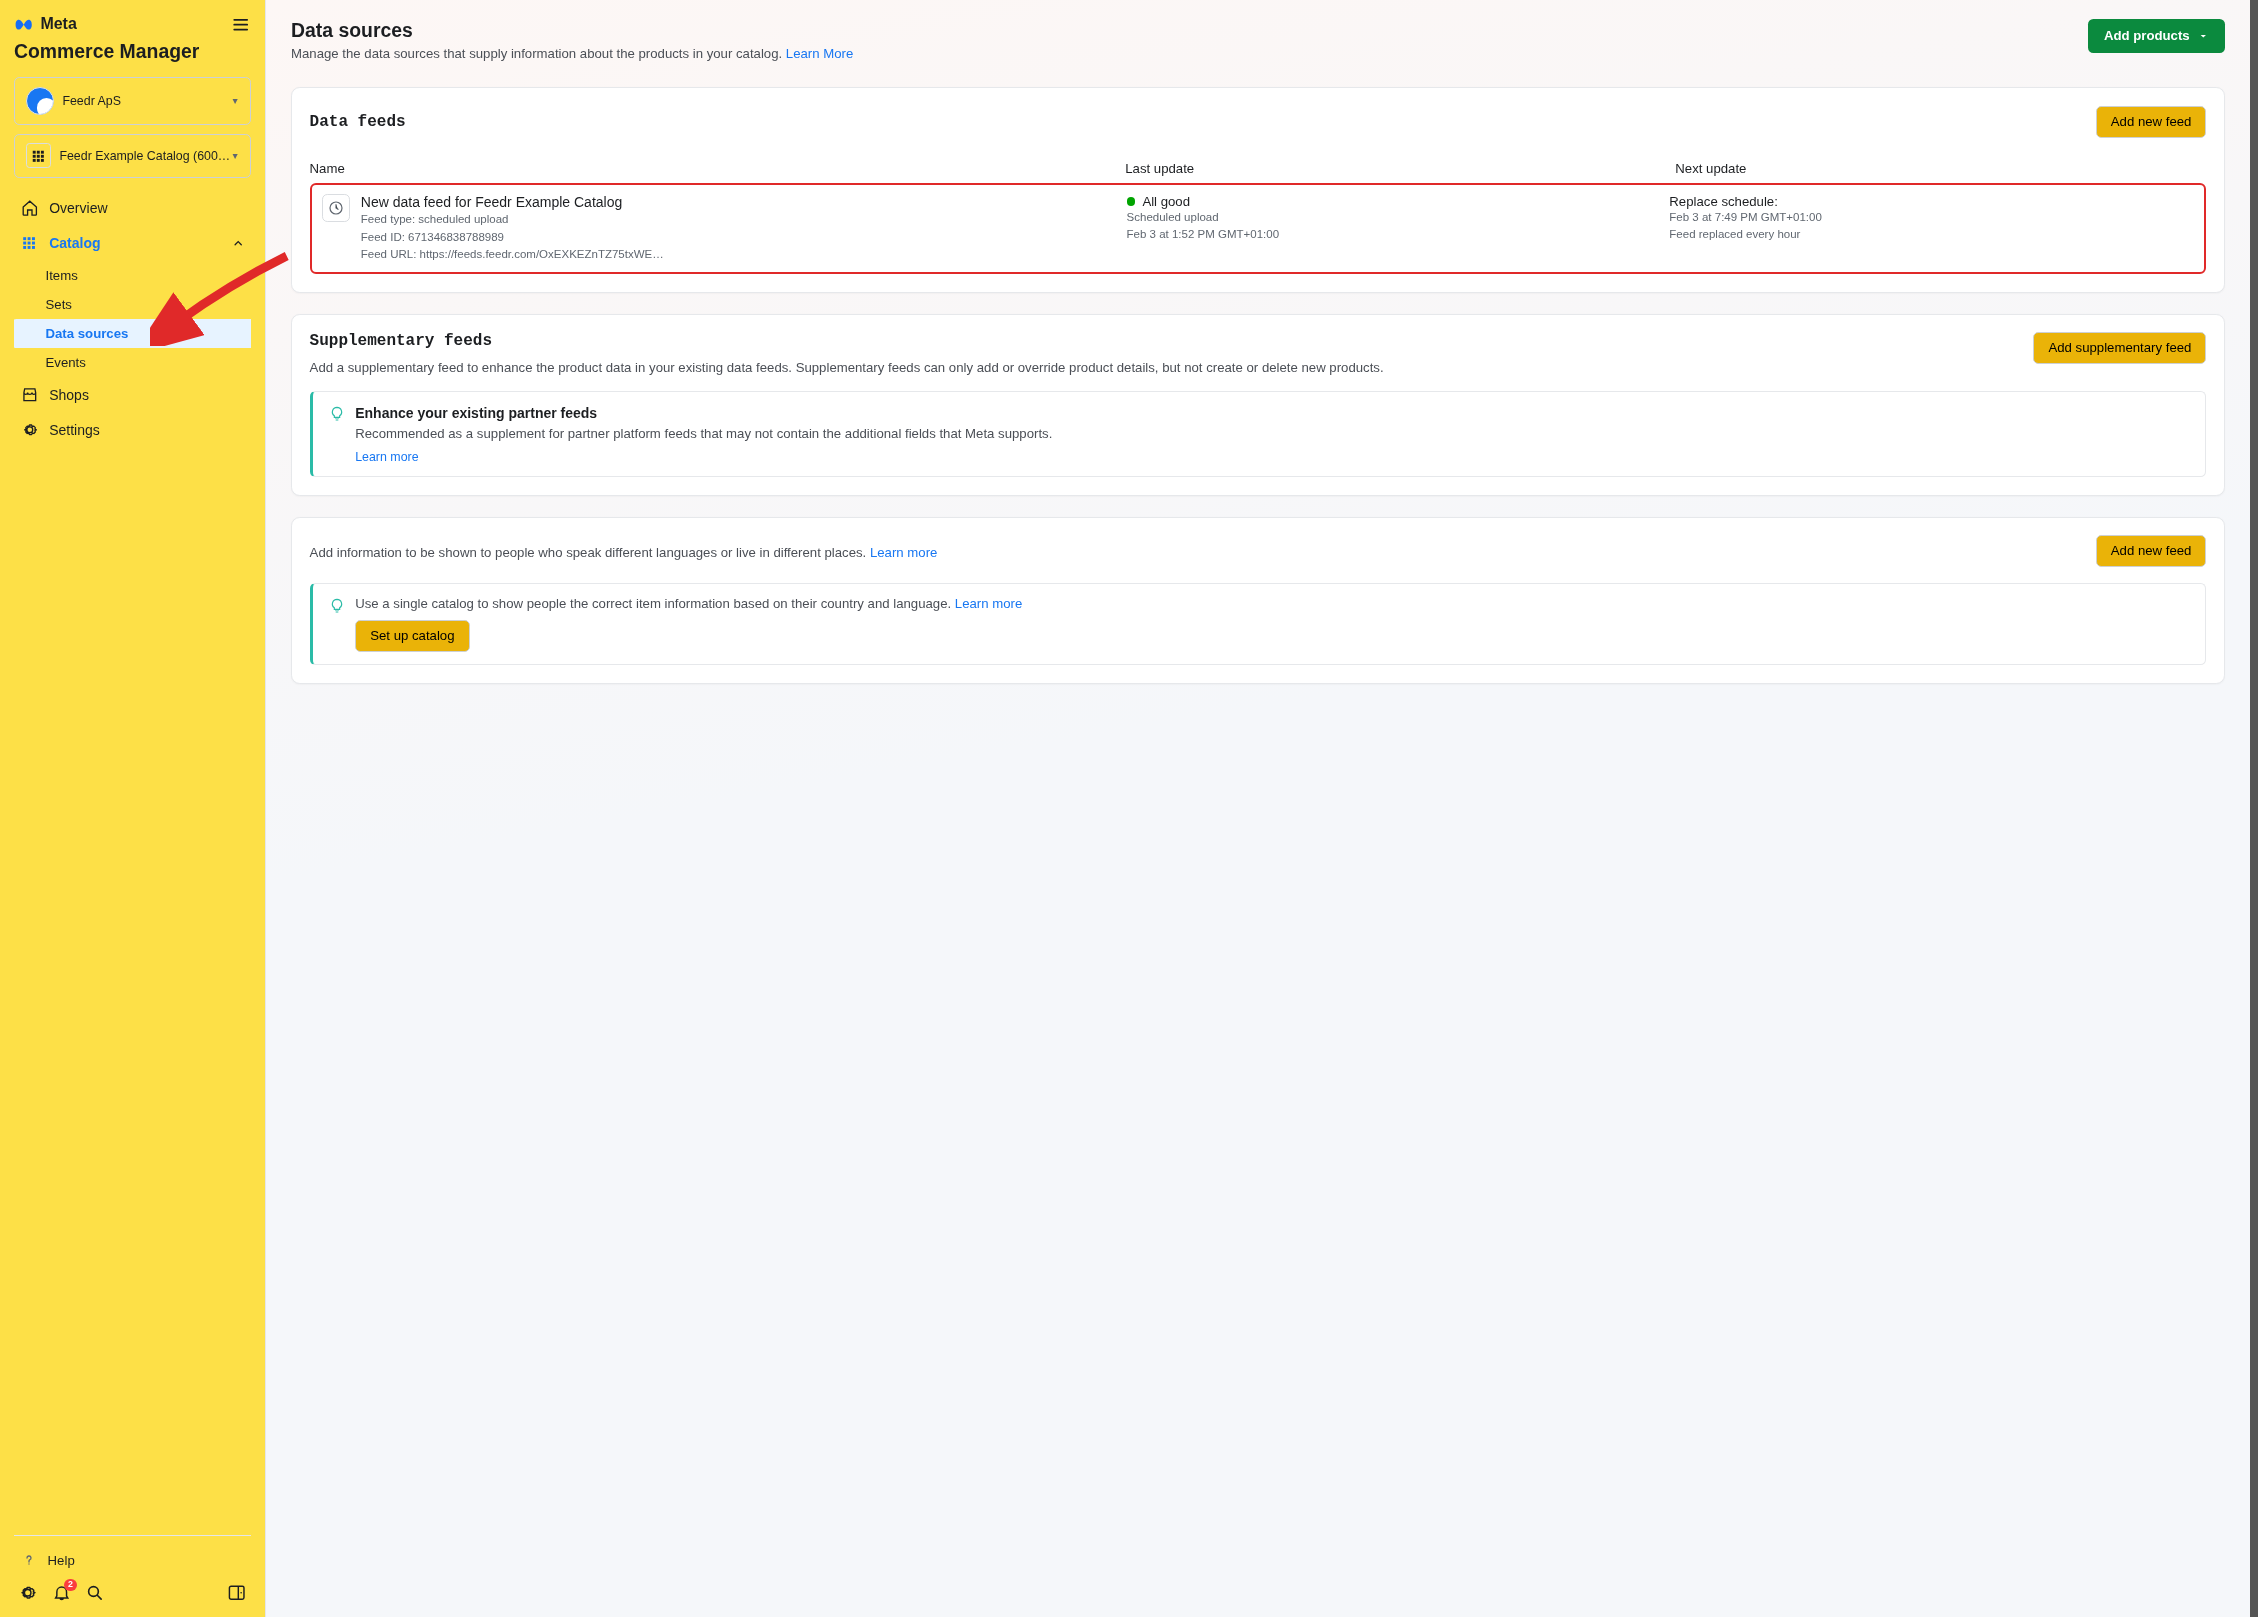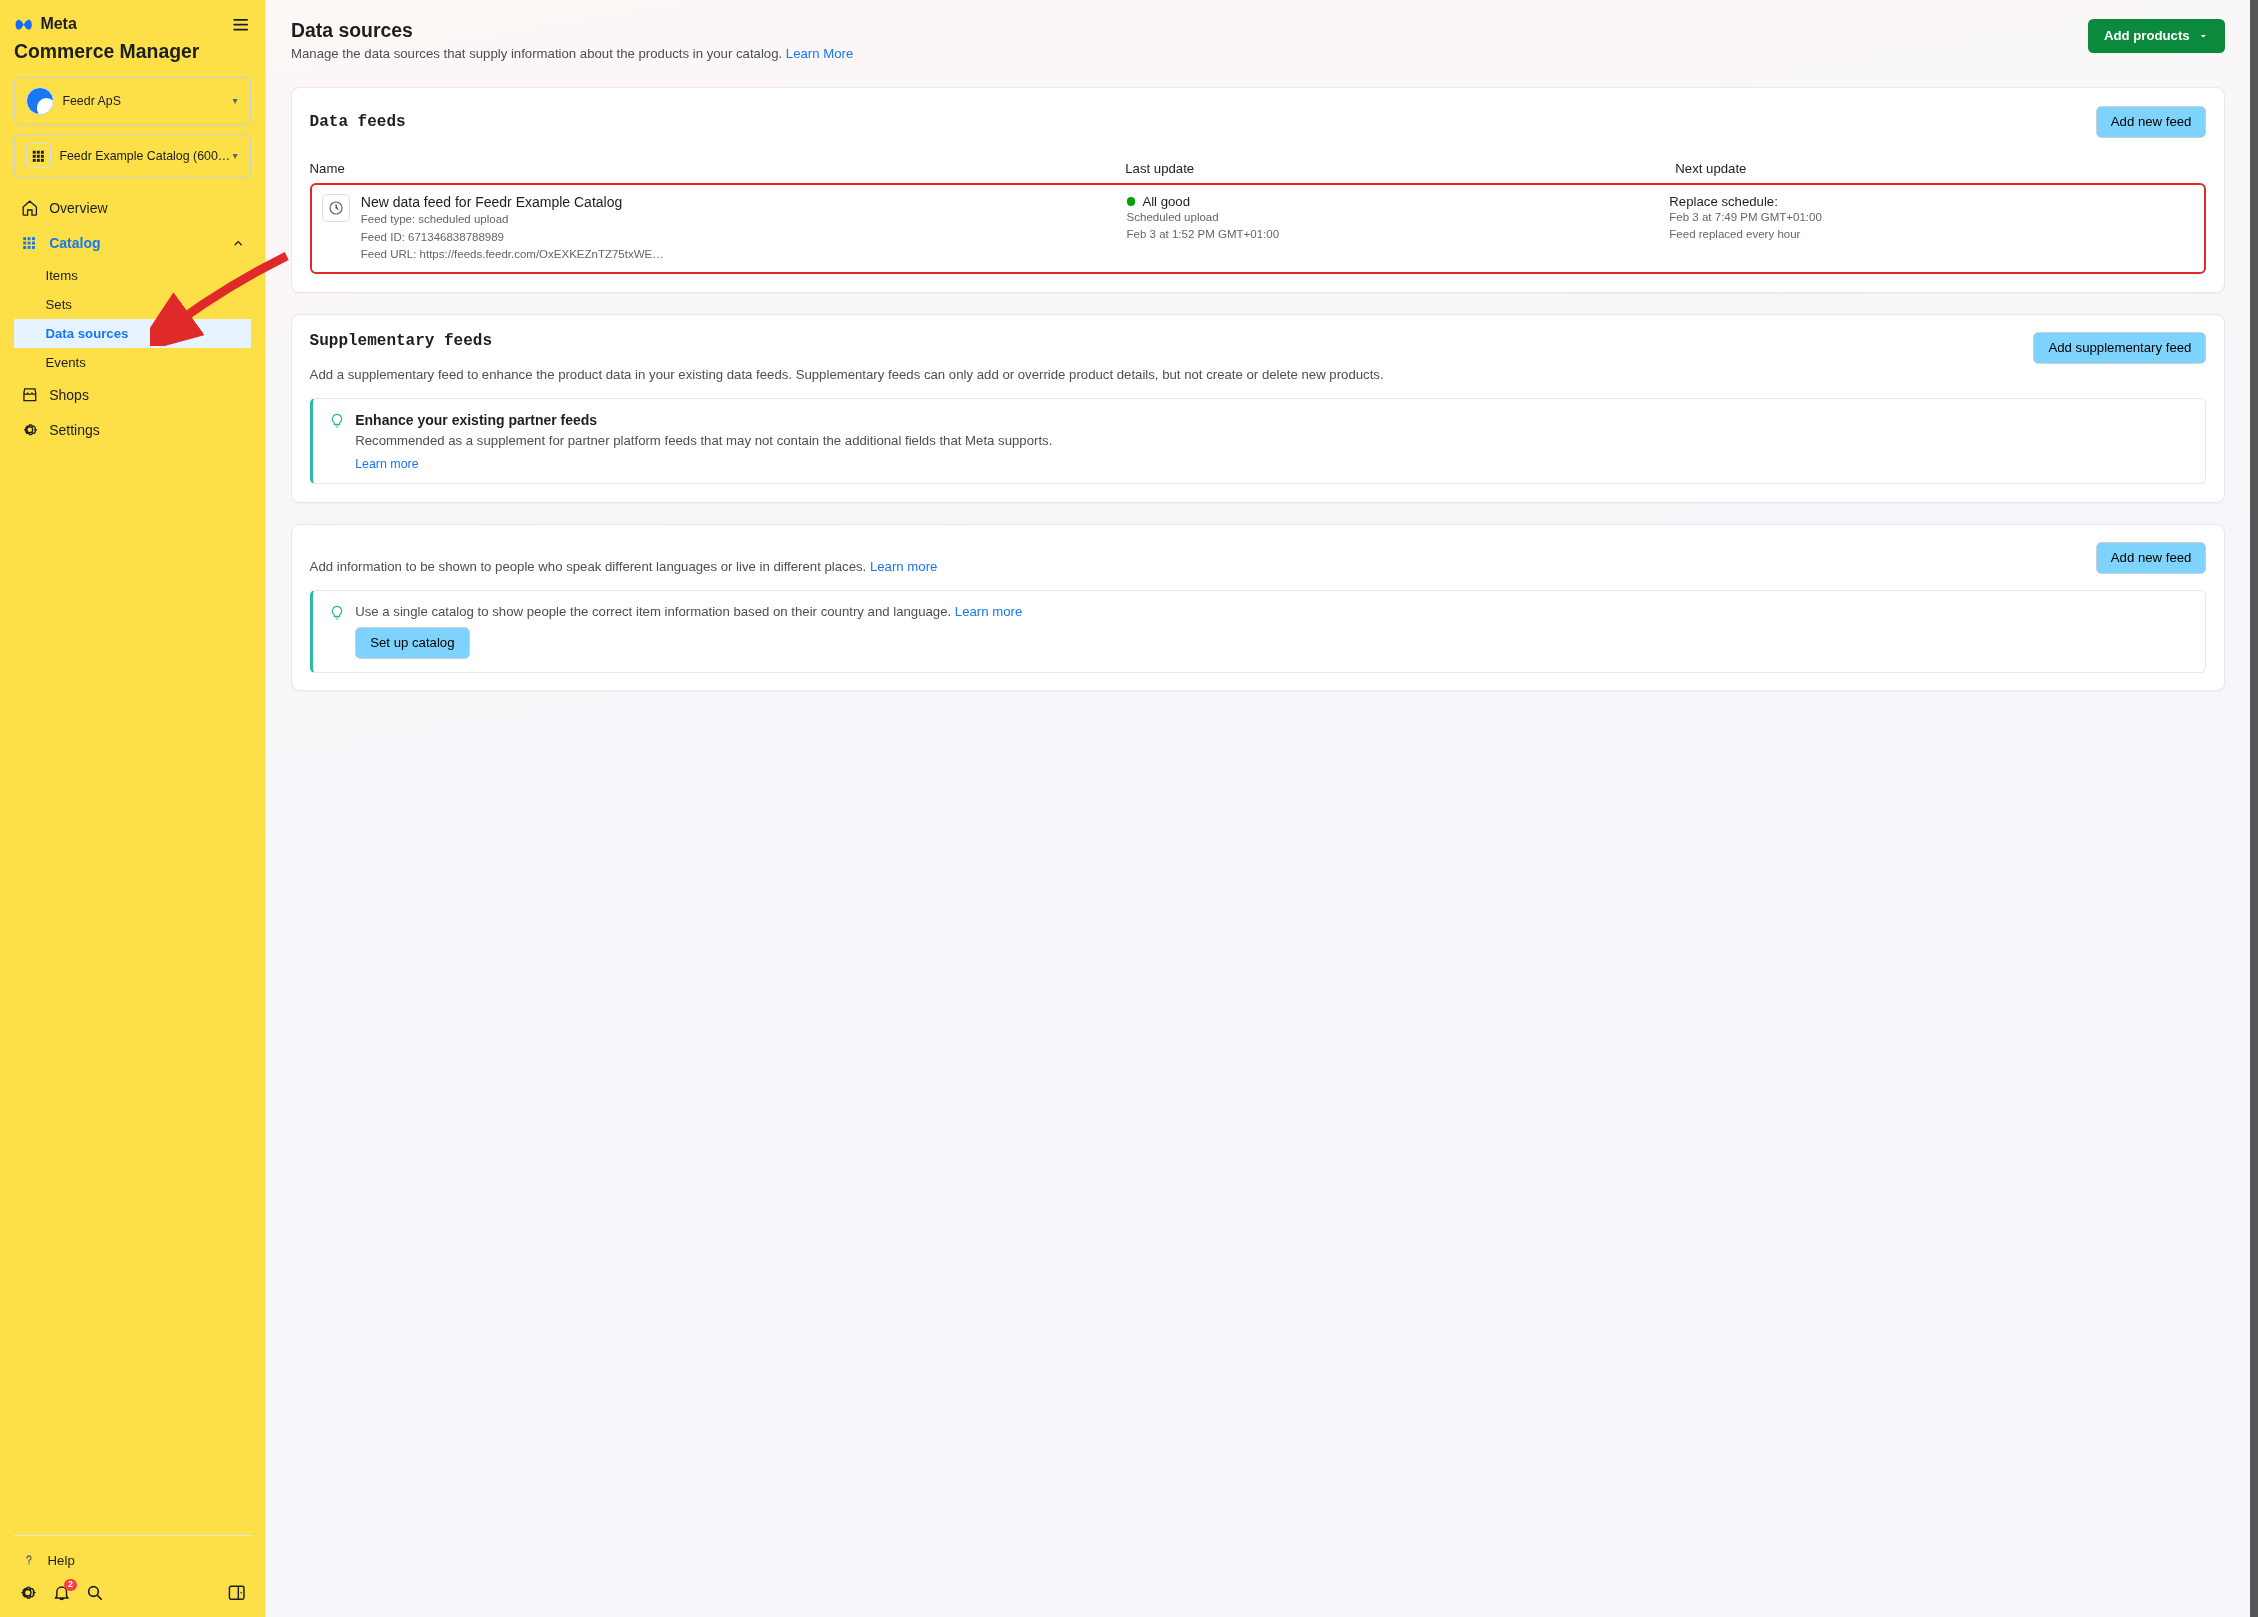--- a/index.html
+++ b/index.html
@@ -85,40 +85,40 @@
   background: linear-gradient(170deg, #fdf7f5 0%, #f5f7fa 45%);
   border-right: 8.8px solid #555;
 }
 .main-inner { padding: 19.4px 25px; }
 .page-header { display:flex; justify-content: space-between; align-items: flex-start; margin-bottom: 26.5px; }
 .page-title { font-size: 19.4px; font-weight: 700; margin-bottom: 3.5px; }
 .page-sub { font-size: 13.2px; color: #4b4f56; }
 .link { color: #1877f2; cursor:pointer; }
 .btn {
   border: 0.9px solid #ccd0d5;
-  background: #7dd3fc;
+  background: #eab308;
   padding: 7px 14px;
   border-radius: 5.3px;
   font-size: 13.2px;
   cursor:pointer;
   font-family: inherit;
   line-height: 1.2;
 }
 .btn-green { background:#0b8a3e; color:#fff; border:none; font-weight:600; display:inline-flex; align-items:center; gap:8.8px; padding:8.8px 16px; }
 .card {
   background: #fff;
   border: 0.9px solid #e6e8eb;
   border-radius: 8.8px;
   padding: 17.6px;
   margin-bottom: 21px;
   box-shadow: 0 0.9px 1.8px rgba(0,0,0,0.03);
 }
 .card-header-row { display:flex; justify-content: space-between; align-items: center; margin-bottom: 16px; }
 .card-title { font-size: 16px; font-weight: 700; font-family: Liberation Mono, monospace; }
-.card-desc { font-size: 13.2px; color: #4b4f56; margin-top: 17px; }
+.card-desc { font-size: 13.2px; color: #4b4f56; margin-top: 10px; }
 .flex-between { display:flex; justify-content: space-between; align-items: flex-start; gap: 17.6px; }
 .card-title-block { flex: 1; }
 .th-row { display:flex; font-size:13.2px; font-weight:400; padding: 7px 0; }
 .col-name { flex: 0 0 43%; }
 .col-last { flex: 0 0 29%; }
 .col-next { flex: 1; }
 .feed-row {
   display:flex;
   border: 2.6px solid #e02929;
   border-radius: 6px;

